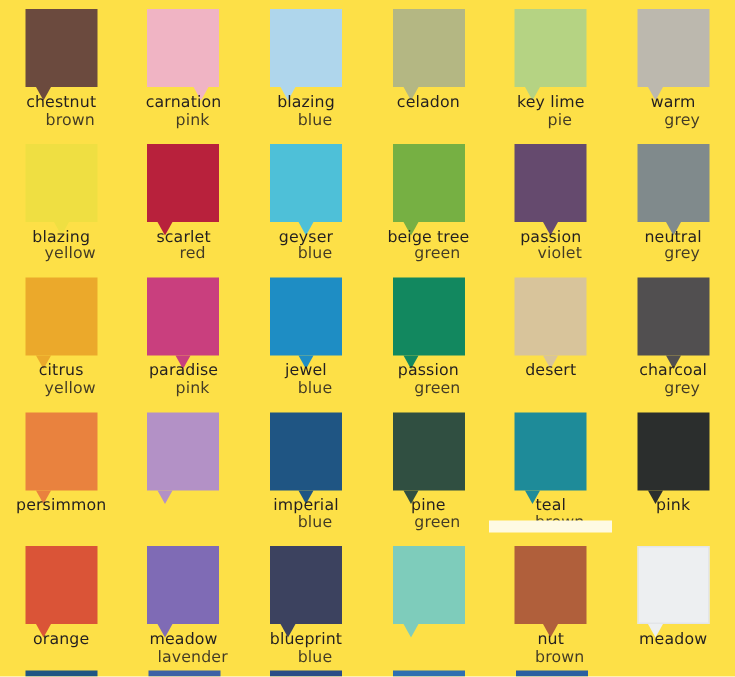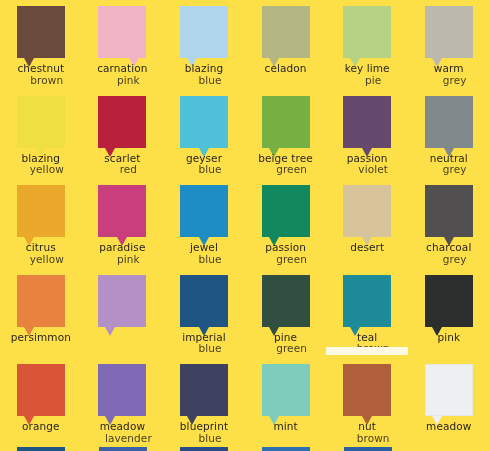--- a/index.html
+++ b/index.html
@@ -313,21 +313,20 @@
           <div class="swatch-chip" style="background-color: rgb(60, 66, 95);"></div>
           <div class="swatch-notch" style="border-top-color: rgb(60, 66, 95); left: calc(25% - 5px);"></div>
         </div>
         <div class="swatch-label"><span>blueprint</span><span class="label-line2-faded">blue</span></div>
       </div>
       <div class="swatch-cell">
         <div class="swatch-chip-wrap">
           <div class="swatch-chip" style="background-color: rgb(126, 204, 187);"></div>
           <div class="swatch-notch" style="border-top-color: rgb(126, 204, 187); left: calc(25% - 5px);"></div>
         </div>
-        <div class="swatch-label"><span>mint</span></div>
       </div>
       <div class="swatch-cell">
         <div class="swatch-chip-wrap">
           <div class="swatch-chip" style="background-color: rgb(176, 95, 59);"></div>
           <div class="swatch-notch" style="border-top-color: rgb(176, 95, 59); left: calc(50% - 5px);"></div>
         </div>
         <div class="swatch-label"><span>nut</span><span class="label-line2-faded">brown</span></div>
       </div>
       <div class="swatch-cell">
         <div class="swatch-chip-wrap">

